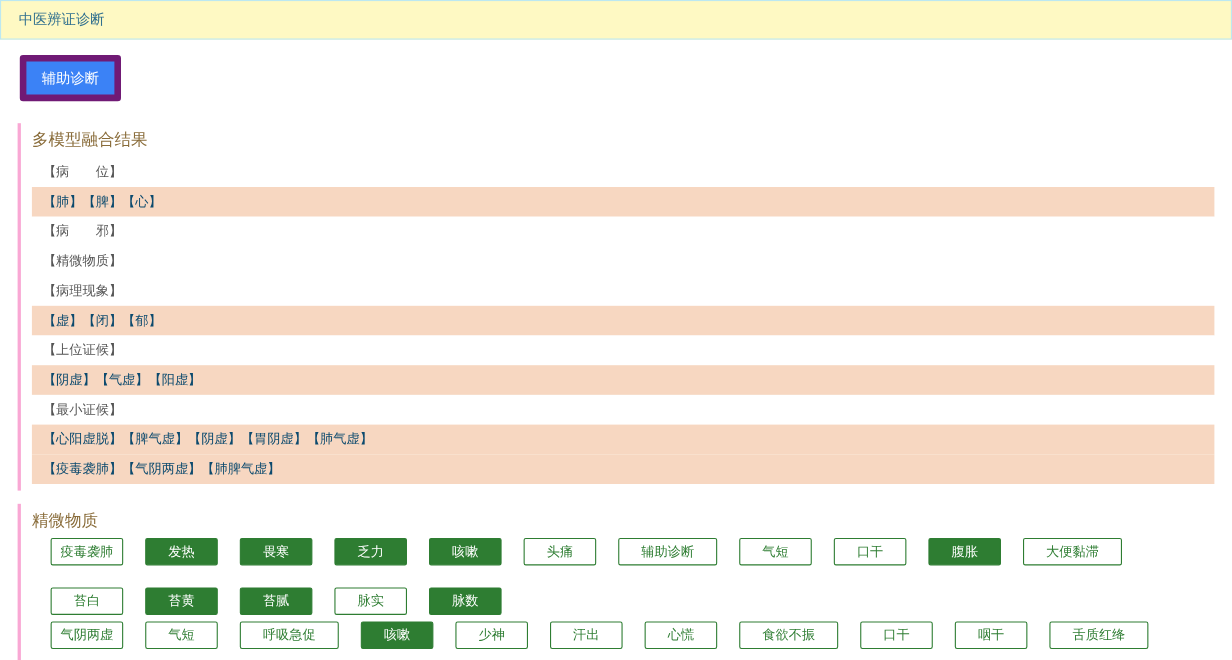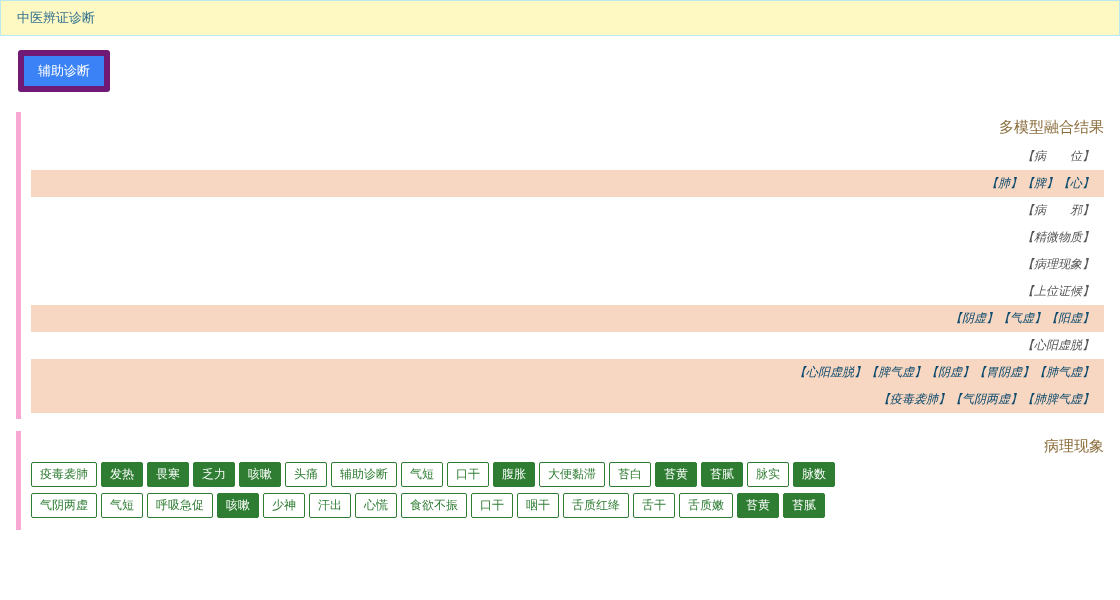--- a/index.html
+++ b/index.html
@@ -23,61 +23,59 @@
     background: #3b82f6;
     color: #fff;
     border: 6px solid #701a75;
     border-radius: 3px;
     padding: 6px 14px;
     font-size: 13px;
     cursor: pointer;
   }
   .section {
     margin: 6px 16px 12px 16px;
-    border-left: 5px solid #f9a8d4;
+    border-left: 3px solid #f9a8d4;
     padding: 6px 0 6px 10px;
-    text-align: right;
   }
   .section-title {
     color: #8a6d3b;
     font-size: 15px;
     margin-bottom: 6px;
   }
   .row {
     padding: 5px 10px;
     font-size: 12px;
     color: #555;
-    font-style: italic;
   }
   .row.highlight {
     background: #f7d7c1;
     color: #0c4a6e;
   }
   .plain-row { background: #fff; }
   .rec-row {
     display: flex;
     flex-wrap: wrap;
     align-items: center;
-    gap: 4px;
-    margin: 6px 0;
+    gap: 20px;
+    margin: 6px 17px;
   }
   .rec-label {
     display: inline-block;
     border: 1px solid #2e7d32;
     color: #2e7d32;
     padding: 3px 8px;
     font-size: 12px;
     border-radius: 2px;
     background: #fff;
   }
   .tag {
     display: inline-block;
     border: 1px solid #2e7d32;
     color: #2e7d32;
-    padding: 3px 8px;
+    padding: 3px 20px;
     font-size: 12px;
     border-radius: 2px;
     background: #fff;
   }
   .tag.solid {
     background: #2e7d32;
     color: #fff;
   }
 </style>
 </head>
@@ -92,30 +90,31 @@
 </div>
 
 <div class="section">
   <div class="section-title">多模型融合结果</div>
   <div id="fusion-rows">
       <div class="row plain-row">【病　　位】</div>
       <div class="row highlight">【肺】【脾】【心】</div>
       <div class="row plain-row">【病　　邪】</div>
       <div class="row plain-row">【精微物质】</div>
       <div class="row plain-row">【病理现象】</div>
+      <div class="row highlight">【虚】【闭】【郁】</div>
       <div class="row plain-row">【上位证候】</div>
       <div class="row highlight">【阴虚】【气虚】【阳虚】</div>
-      <div class="row plain-row">【心阳虚脱】</div>
+      <div class="row plain-row">【最小证候】</div>
       <div class="row highlight">【心阳虚脱】【脾气虚】【阴虚】【胃阴虚】【肺气虚】</div>
       <div class="row highlight">【疫毒袭肺】【气阴两虚】【肺脾气虚】</div>
     </div>
 </div>
 
 <div class="section">
-  <div class="section-title">病理现象</div>
+  <div class="section-title">精微物质</div>
   <div id="recommend-groups">
       <div class="rec-row">
         <span class="rec-label">疫毒袭肺</span>
         <span class="tag solid">发热</span>
         <span class="tag solid">畏寒</span>
         <span class="tag solid">乏力</span>
         <span class="tag solid">咳嗽</span>
         <span class="tag">头痛</span>
         <span class="tag">辅助诊断</span>
         <span class="tag">气短</span>

